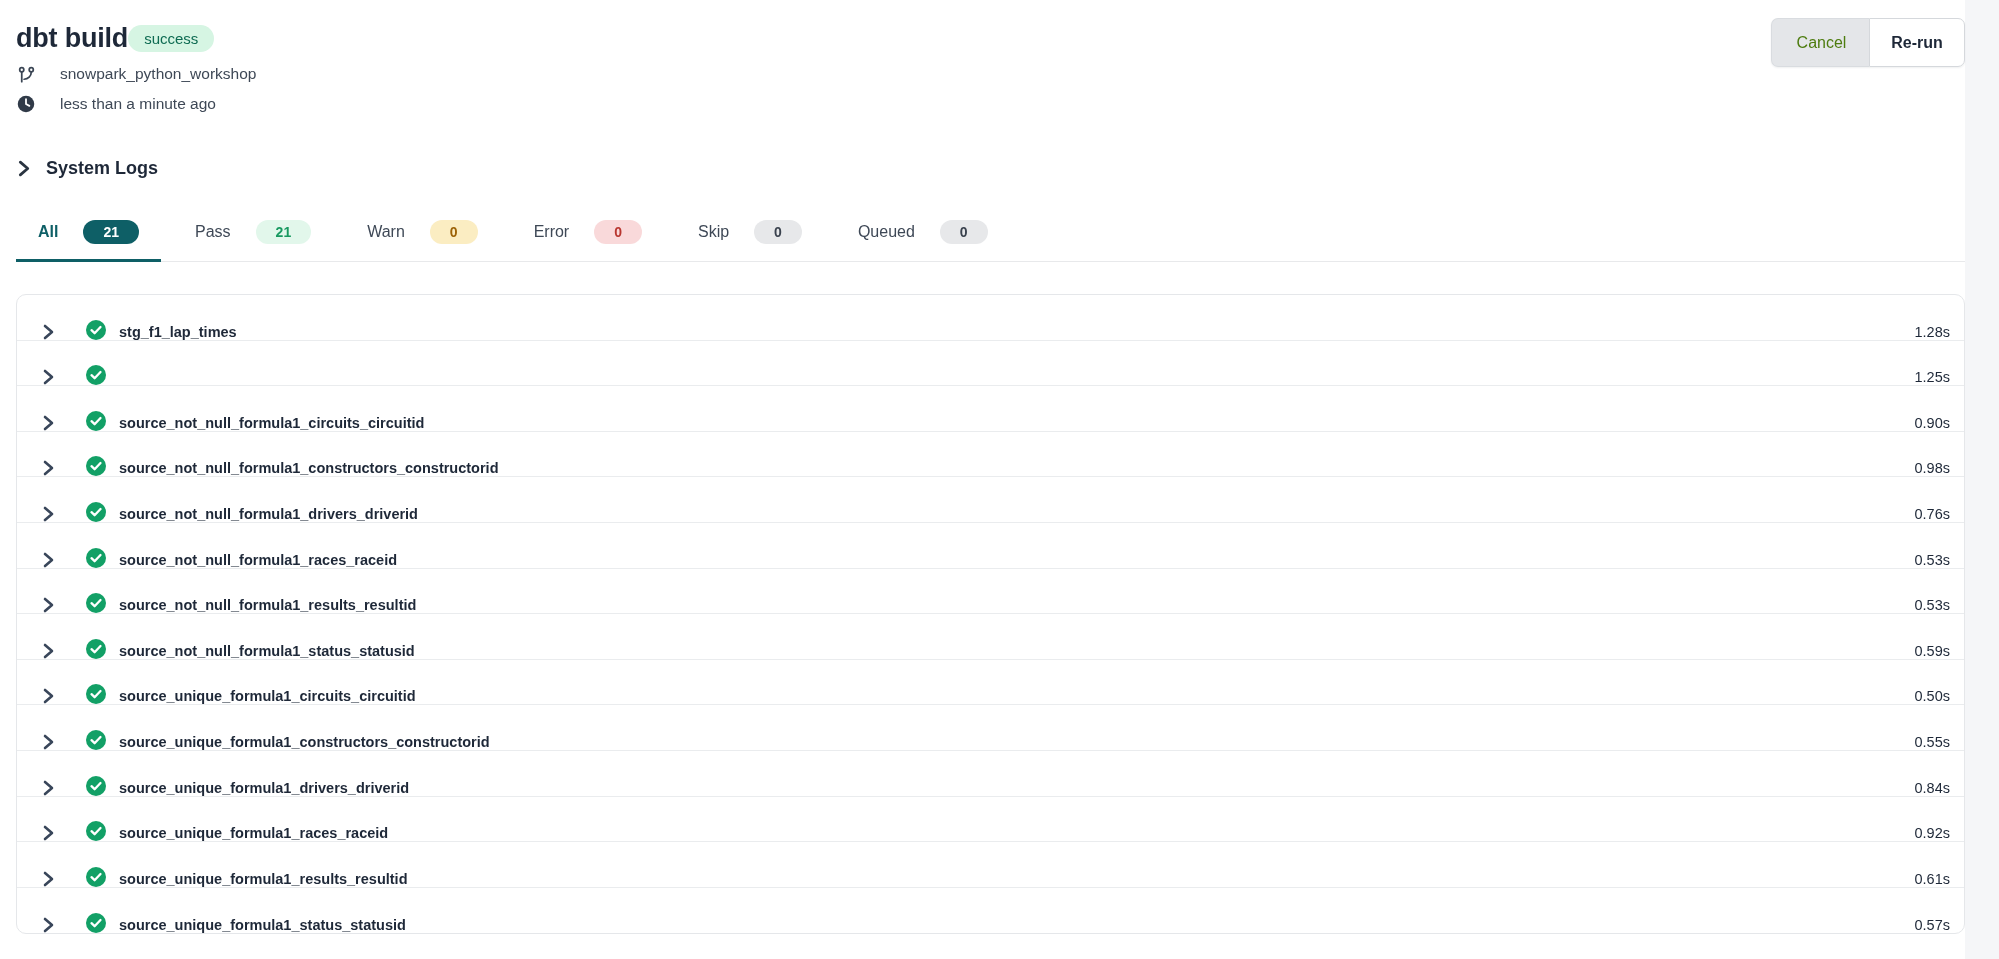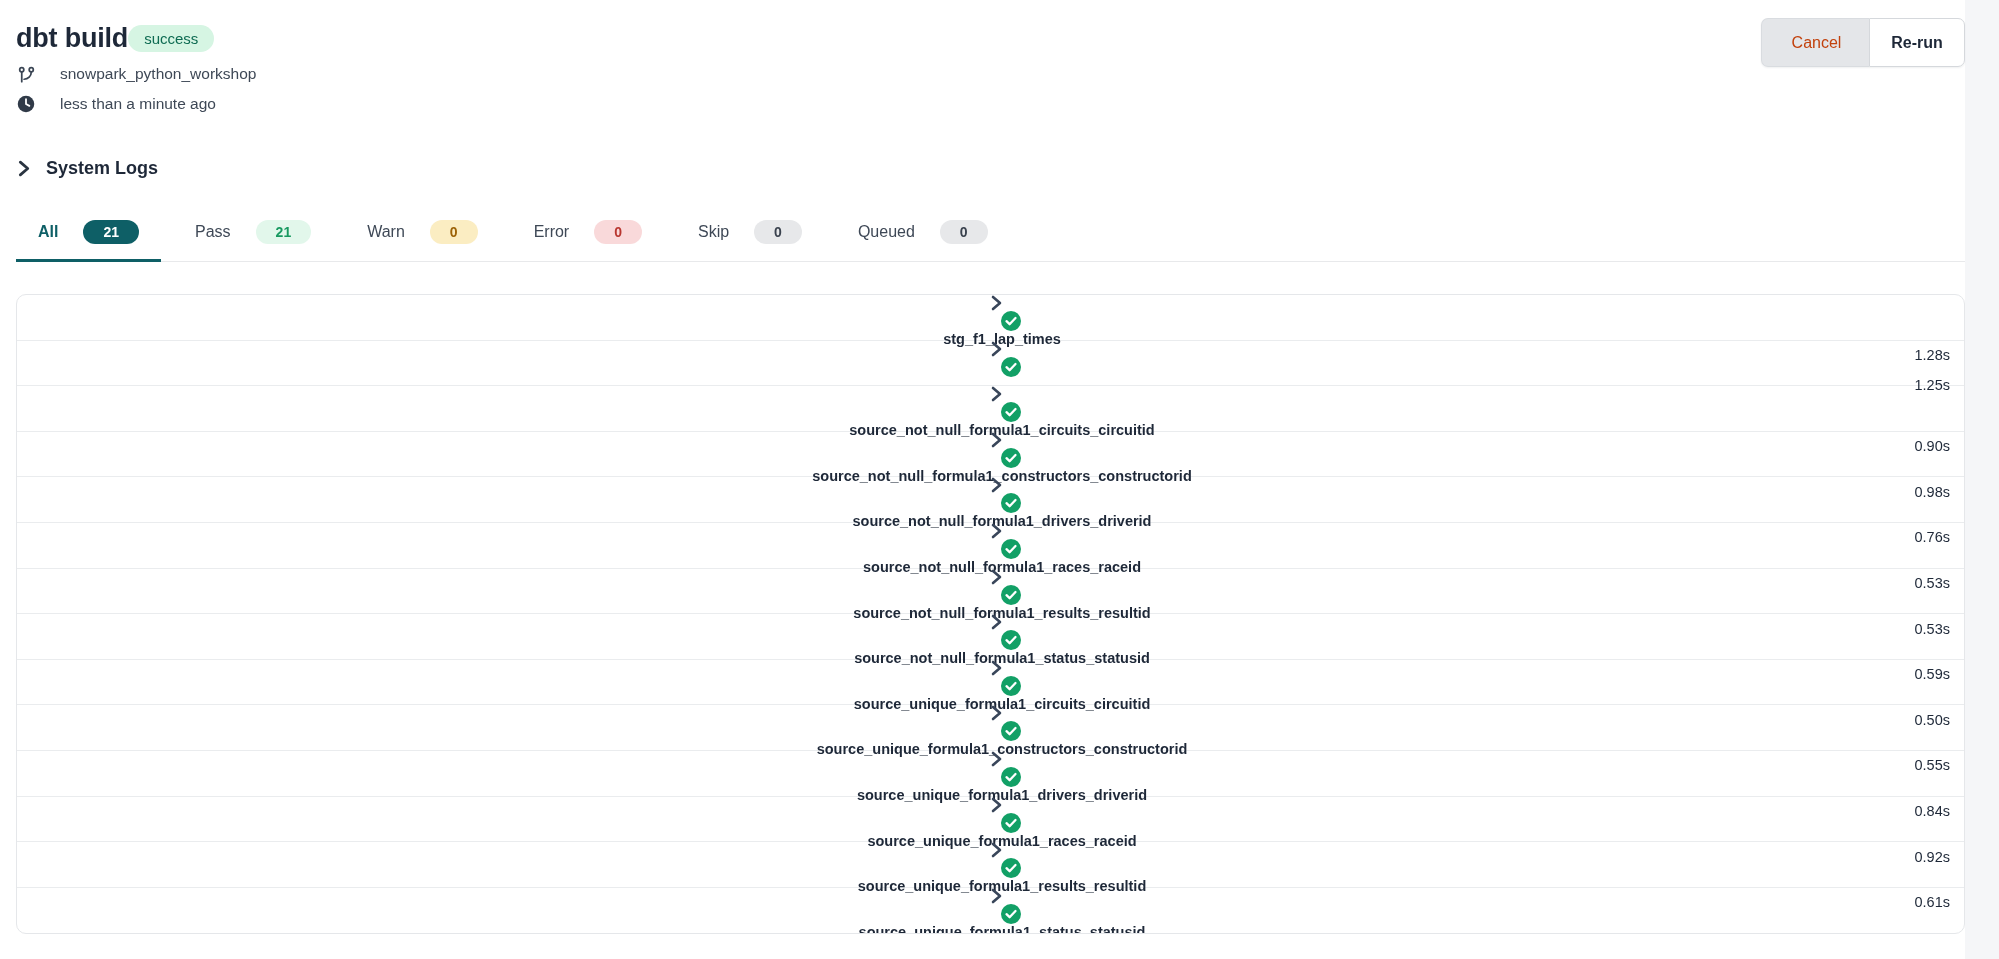--- a/index.html
+++ b/index.html
@@ -44,22 +44,22 @@
     border-radius: 7px;
     box-shadow: 0 1px 2px rgba(30,40,56,0.07);
   }
   .btn {
     height: 49px; font-size: 16px; font-weight: 500;
     font-family: inherit;
     display: inline-flex; align-items: center; justify-content: center;
     cursor: pointer;
   }
   .btn.cancel {
-    width: 108px;
-    background: #E4E6E9; color: #c2410c;
+    width: 98px;
+    background: #E4E6E9; color: #4d7c0f;
     border: 1px solid #D9DCE0; border-right: none;
     border-radius: 7px 0 0 7px;
     cursor: default;
     padding-left: 8px;
   }
   .btn.rerun {
     width: 96px;
     background: #ffffff; color: var(--text-dark);
     border: 1px solid #D5D8DC;
     border-radius: 0 7px 7px 0;
@@ -102,25 +102,25 @@
   .tab.style-error .tab-badge { background: var(--error-badge-bg); color: var(--error-badge-text); }
   
   .card {
     margin-top: 32px;
     border: 1px solid var(--border);
     border-radius: 10px;
     background: #ffffff;
     overflow: hidden;
   }
   .row {
-    display: flex; align-items: center;
+    display: flex; align-items: flex-end;
     height: 45.6px;
     box-sizing: border-box;
     border-bottom: 1px solid #EAECEE;
-    padding-left: 24px; padding-right: 14px; flex-direction: column;
+    padding-left: 24px; padding-right: 14px;
   }
   .row:last-child { border-bottom: none; }
   .row-chevron { display: inline-flex; cursor: pointer; }
   .check { display: inline-flex; margin-left: 31px; }
   .row-name {
     margin-left: 13px;
     font-size: 14.5px; font-weight: 700; color: var(--text-dark);
   }
   .row-duration {
     margin-left: auto;

